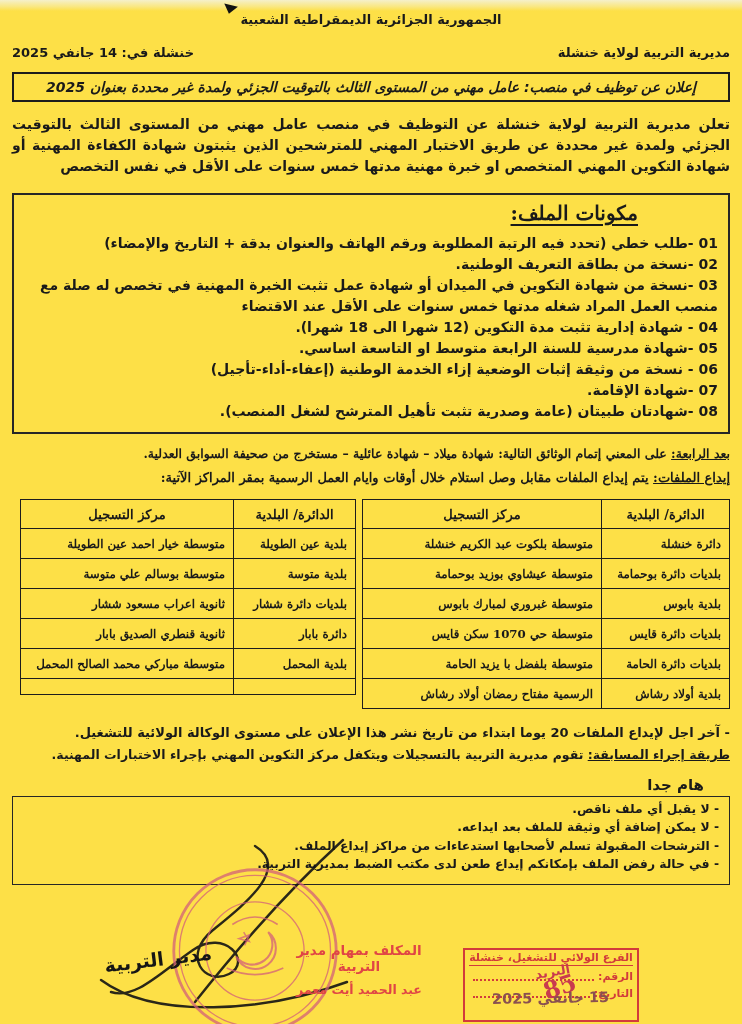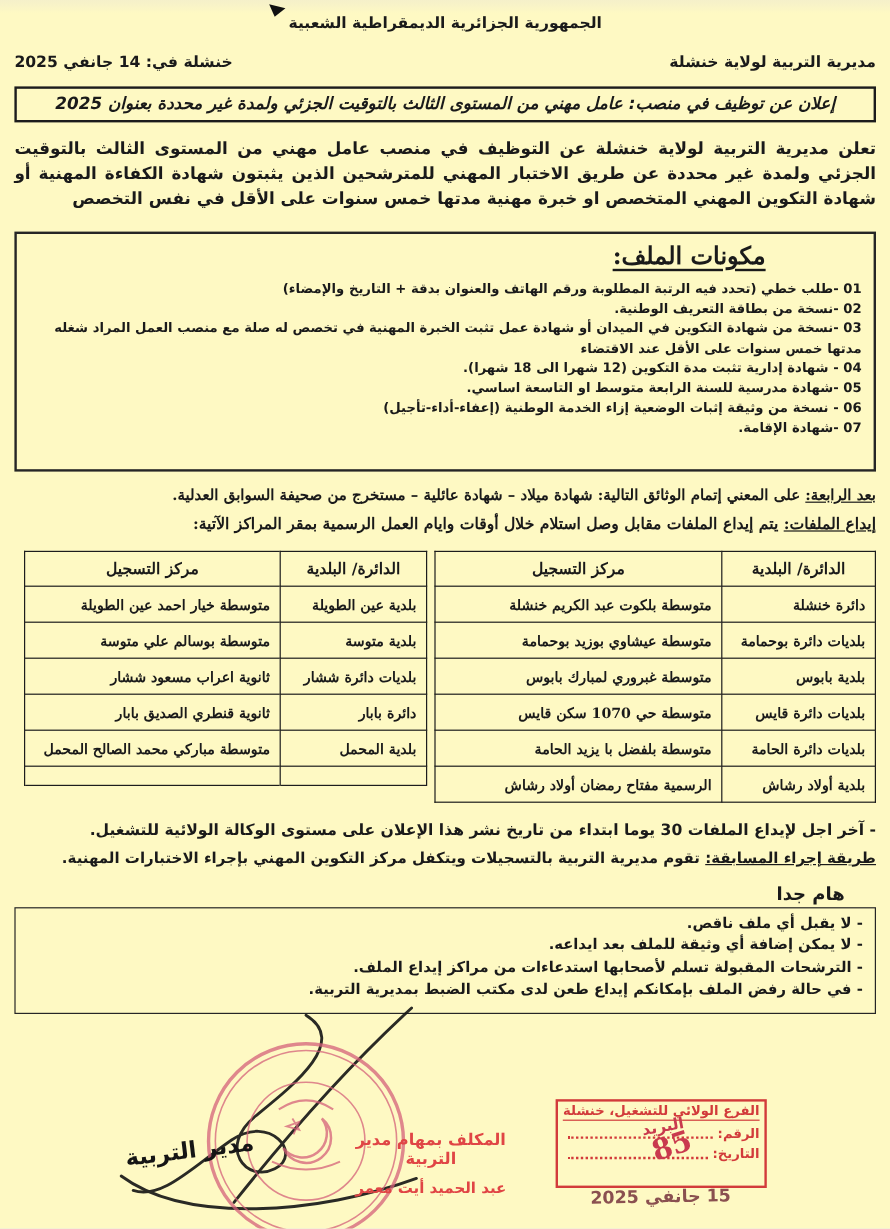--- a/index.html
+++ b/index.html
@@ -1,20 +1,20 @@
 <!DOCTYPE html>
 <html lang="ar" dir="rtl"><head>
 <meta charset="utf-8">
 <style>
   html,body{margin:0;padding:0;background:#e8e8e8;}
   .page{
     position:relative;
     width:742px;height:1024px;
     margin:0 auto;
-    background:#fef9c3;
+    background:#fde047;
     overflow:hidden;
     direction:rtl;
     font-family:"DejaVu Sans","Liberation Sans",sans-serif;
     color:#1a1a1a;
     box-sizing:border-box;
     padding:8px 12px;
     font-weight:bold;
   }
   .top-streak{position:absolute;top:0;left:0;right:0;height:11px;
     background:linear-gradient(to bottom,#f5f0ca 0%,rgba(245,240,202,.45) 60%,rgba(245,240,202,0) 100%);}
@@ -22,24 +22,24 @@
     border-left:7px solid transparent;border-right:7px solid transparent;border-top:9px solid #111;
     transform:rotate(14deg);}
   .c-line{text-align:center;}
   .h-republic{font-size:13px;margin-top:4px;}
   .h-ministry{font-size:13.5px;margin-top:16px;}
   .meta-row{display:flex;justify-content:space-between;align-items:flex-end;margin-top:18px;font-size:13px;}
   .title-box{margin-top:12px;border:2px solid #1c1c1c;padding:5px 6px;font-size:14px;text-align:center;font-style:italic;}
   .intro{margin-top:12px;font-size:14px;line-height:1.5;text-align:justify;}
   .spec-line{margin-top:5px;text-align:center;font-size:13px;}
   .spec-specialty{text-decoration:underline;}
-  .components-box{margin-top:16px;border:2px solid #262626;padding:4px 10px 26px;}
+  .components-box{margin-top:16px;border:2px solid #262626;padding:4px 10px 10px;}
   .components-heading{font-family:"DejaVu Serif","Liberation Serif",serif;font-size:20px;
     text-decoration:underline;text-underline-offset:4px;text-align:right;margin:2px 80px 8px 0;}
-  .comp-item{font-size:11px;line-height:1.5;}
+  .comp-item{font-size:14px;line-height:1.5;}
   .label-u{text-decoration:underline;}
   .success-line{margin-top:12px;font-size:12.5px;font-family:"DejaVu Serif","Liberation Serif",serif;}
   .deposit-line{margin-top:9px;font-size:13px;font-family:"DejaVu Serif","Liberation Serif",serif;}
   .tables-row{margin-top:14px;display:flex;gap:6px;align-items:stretch;}
   table{border-collapse:collapse;table-layout:fixed;border:1.8px solid #1d1d1d;height:196px;}
   .tbl-right{width:368px;}
   .tbl-left{width:336px;}
   th,td{border:1.5px solid #1d1d1d;padding:2px 8px;text-align:right;overflow:hidden;}
   th{text-align:center;font-size:13px;height:24px;font-family:"DejaVu Serif","Liberation Serif",serif;}
   td{font-size:11.8px;height:25px;font-family:"DejaVu Serif","Liberation Serif",serif;}
@@ -52,21 +52,21 @@
   .important-box{border:1.8px solid #262626;margin-top:2px;padding:3px 10px 10px;min-height:86px;box-sizing:border-box;}
   .imp-item{font-size:12.3px;line-height:1.5;}
   
   .sig-svg{position:absolute;left:95px;top:834px;pointer-events:none;}
   .round-stamp{position:absolute;left:165px;top:866px;opacity:.88;pointer-events:none;}
   .handwriting{position:absolute;left:104px;top:948px;transform:rotate(-7deg);
     font-size:19px;color:#151515;letter-spacing:1px;}
   .officer-stamp{position:absolute;left:276px;top:942px;width:166px;color:#e04545;text-align:center;}
   .officer-stamp .l1{font-size:13.5px;}
   .officer-stamp .l2{font-size:12.5px;margin-top:8px;}
-  .emp-stamp{position:absolute;left:463px;top:916px;width:176px;height:74px;
+  .emp-stamp{position:absolute;left:463px;top:948px;width:176px;height:74px;
     border:2.5px solid #d23b3b;color:#d23b3b;font-size:11px;box-sizing:border-box;padding:1px 4px;}
   .emp-stamp .t{ text-align:center;border-bottom:1.5px solid #d23b3b;padding-bottom:1px;font-size:11px;}
   .emp-row{display:flex;align-items:flex-end;margin-top:4px;}
   .emp-row .lbl{flex:0 0 auto;}
   .emp-row .dots{flex:1;border-bottom:2px dotted #d23b3b;margin:0 4px 2px;height:8px;}
   .hand-note{position:absolute;left:70px;top:14px;font-size:13px;transform:rotate(-10deg);color:#c93a4e;}
   .hand-number{position:absolute;left:78px;top:22px;font-size:24px;transform:rotate(-18deg);color:#c93a4e;font-family:"DejaVu Serif",serif;}
   .date-stamp{position:absolute;left:492px;top:990px;color:#8a5050;font-size:14.5px;letter-spacing:1px;
     transform:rotate(-1deg);}
 </style>
@@ -92,20 +92,21 @@
 
   <div class="components-box">
     <div class="components-heading">مكونات الملف:</div>
     <div class="comp-item">01 -طلب خطي (تحدد فيه الرتبة المطلوبة ورقم الهاتف والعنوان بدقة + التاريخ والإمضاء)</div>
     <div class="comp-item">02 -نسخة من بطاقة التعريف الوطنية.</div>
     <div class="comp-item">03 -نسخة من شهادة التكوين في الميدان أو شهادة عمل تثبت الخبرة المهنية في تخصص له صلة مع منصب العمل المراد شغله مدتها خمس سنوات على الأقل عند الاقتضاء</div>
     <div class="comp-item">04 - شهادة إدارية تثبت مدة التكوين (12 شهرا الى 18 شهرا).</div>
     <div class="comp-item">05 -شهادة مدرسية للسنة الرابعة متوسط او التاسعة اساسي.</div>
     <div class="comp-item">06 - نسخة من وثيقة إثبات الوضعية إزاء الخدمة الوطنية (إعفاء-أداء-تأجيل)</div>
     <div class="comp-item">07 -شهادة الإقامة.</div>
+    <div class="comp-item">08 -شهادتان طبيتان (عامة وصدرية تثبت تأهيل المترشح لشغل المنصب).</div>
   </div>
 
   <div class="success-line">
     <span class="label-u">بعد الرابعة:</span><span> على المعني إتمام الوثائق التالية: شهادة ميلاد – شهادة عائلية – مستخرج من صحيفة السوابق العدلية.</span>
   </div>
 
   <div class="deposit-line">
     <span class="label-u">إيداع الملفات:</span><span> يتم إيداع الملفات مقابل وصل استلام خلال أوقات وايام العمل الرسمية بمقر المراكز الآتية:</span>
   </div>
 
@@ -184,21 +185,21 @@
         </tr>
         <tr>
           <td class="filler"></td>
           <td class="filler center-cell"></td>
         </tr>
       </tbody>
     </table>
 
   </div>
 
-  <div class="deadline-line">- آخر اجل لإيداع الملفات 30 يوما ابتداء من تاريخ نشر هذا الإعلان على مستوى الوكالة الولائية للتشغيل.</div>
+  <div class="deadline-line">- آخر اجل لإيداع الملفات 20 يوما ابتداء من تاريخ نشر هذا الإعلان على مستوى الوكالة الولائية للتشغيل.</div>
 
   <div class="procedure-line">
     <span class="label-u">طريقة إجراء المسابقة:</span><span> تقوم مديرية التربية بالتسجيلات ويتكفل مركز التكوين المهني بإجراء الاختبارات المهنية.</span>
   </div>
 
   <div class="important-heading">هام جدا</div>
   <div class="important-box">
     <div class="imp-item">- لا يقبل أي ملف ناقص.</div>
     <div class="imp-item">- لا يمكن إضافة أي وثيقة للملف بعد ايداعه.</div>
     <div class="imp-item">- الترشحات المقبولة تسلم لأصحابها استدعاءات من مراكز إيداع الملف.</div>

